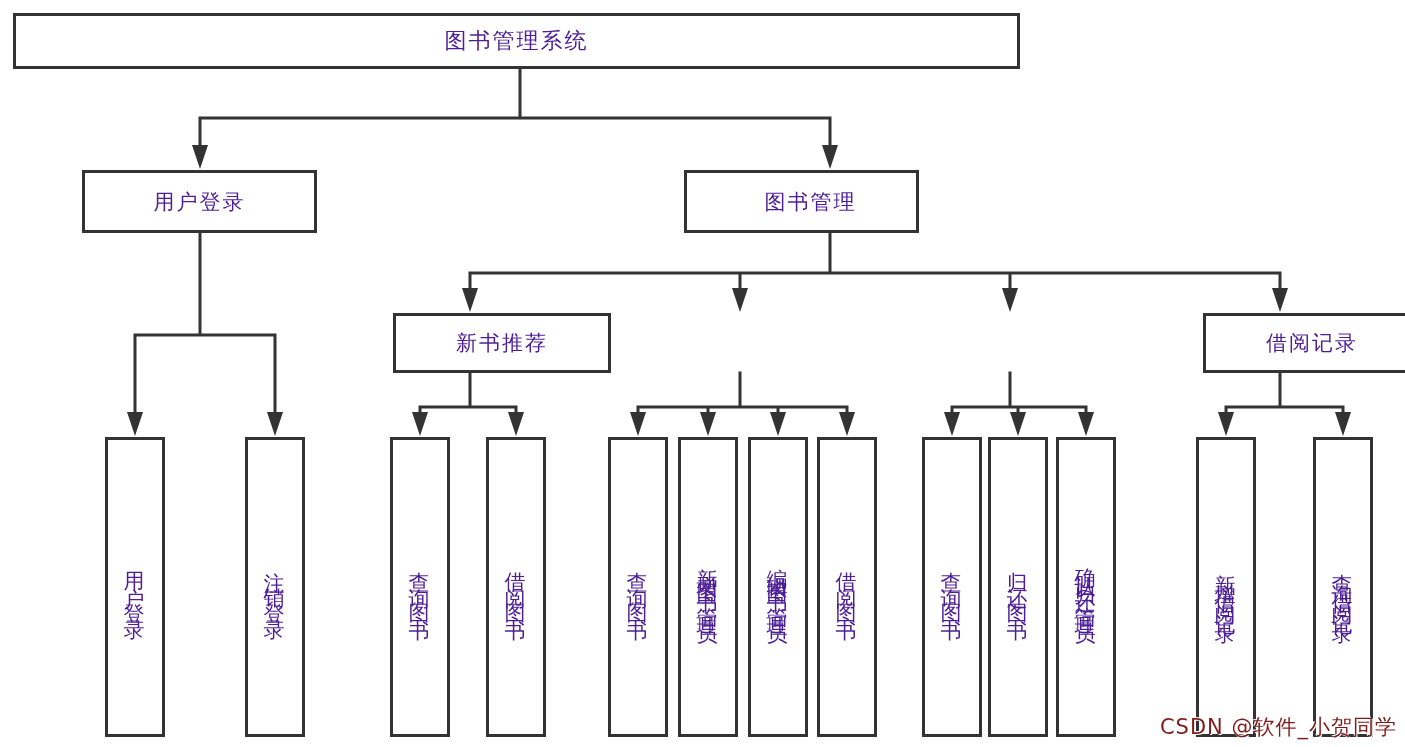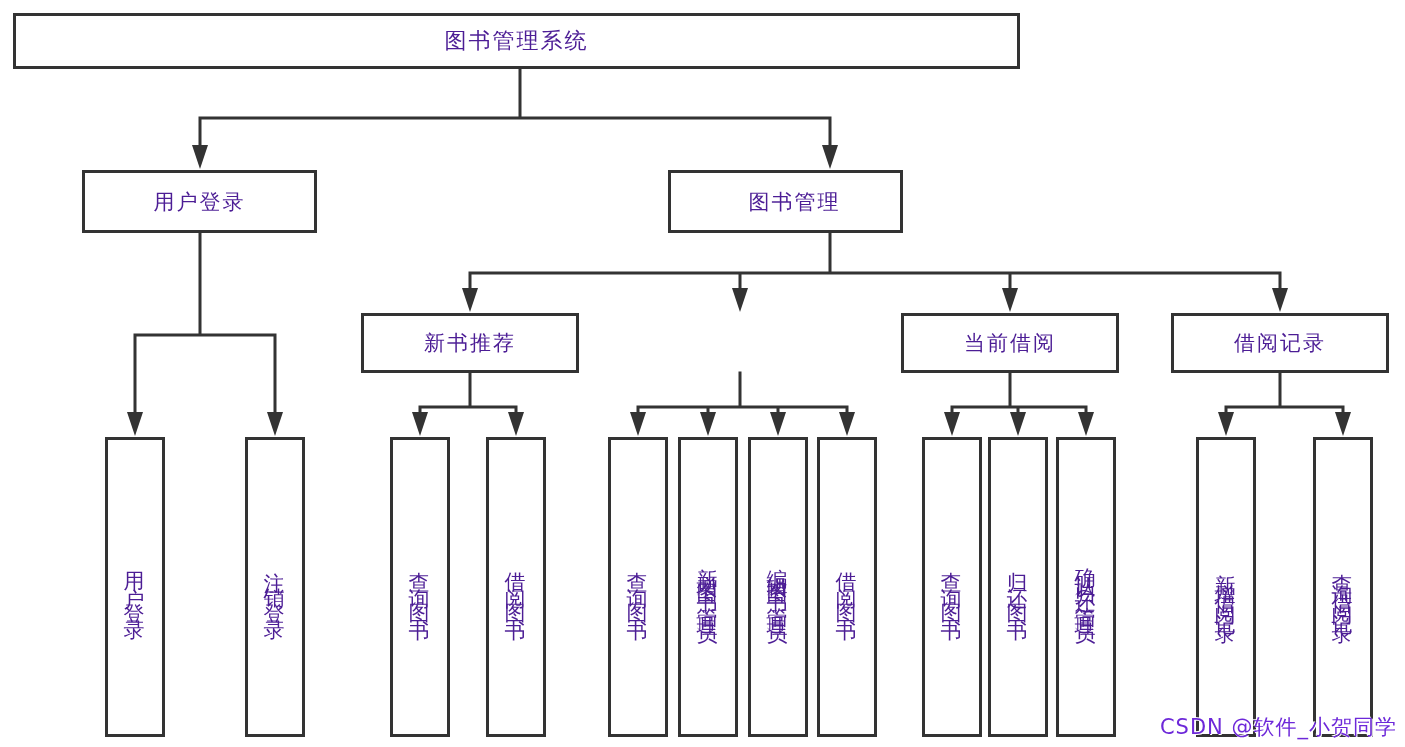--- a/index.html
+++ b/index.html
@@ -29,38 +29,38 @@
     align-items: center;
     justify-content: center;
     font-size: 21px;
     letter-spacing: 2px;
   }
   .root {
     left: 13px; top: 13px; width: 1007px; height: 56px;
     font-size: 22px;
   }
   .lvl2 { width: 235px; height: 63px; top: 170px; }
-  .lvl3 { width: 218px; height: 60px; top: 313px; }
+  .lvl3 { width: 218px; height: 60px; top: 313px; margin-left: 32px; }
   .leaf {
     top: 437px; width: 60px; height: 300px;
     writing-mode: vertical-lr;
     text-orientation: mixed;
     text-align: center;
     line-height: 52px;
     font-size: 21px;
   }
   .vt-short { letter-spacing: 16px; }
   .vt-med   { letter-spacing: 10px; }
   .vt-long  { letter-spacing: 8px;  }
   #watermark {
     position: absolute;
     right: 8px; bottom: 6px;
     z-index: 2;
     font-size: 21px;
-    color: #6d28d9;
+    color: #7f1d1d;
     letter-spacing: 1px;
     text-shadow: 1px 1px 0 #ffffff, -1px -1px 0 #ffffff;
     white-space: nowrap;
     text-align: right;
   }
 </style>
 </head>
 <body>
 
 <div id="canvas">
@@ -94,24 +94,23 @@
       <polygon points="1010,412 1026,412 1018,436"></polygon>
       <polygon points="1078,412 1094,412 1086,436"></polygon>
       <polygon points="1218,412 1234,412 1226,436"></polygon>
       <polygon points="1335,412 1351,412 1343,436"></polygon>
     </g>
   </svg>
 
   <div class="node hnode root">图书管理系统</div>
 
   <div class="node hnode lvl2" style="left:82px;">用户登录</div>
-  <div class="node hnode lvl2" style="left:668px;padding-left:18px;">图书管理</div>
+  <div class="node hnode lvl2" style="left:684px;padding-left:18px;">图书管理</div>
 
   <div class="node hnode lvl3" style="left:361px;">新书推荐</div>
-  <div class="node hnode lvl3" style="left:901px;">当前借阅</div>
   <div class="node hnode lvl3" style="left:1171px;">借阅记录</div>
 
   <div class="node leaf vt-short" style="left:105px;">用户登录</div>
   <div class="node leaf vt-short" style="left:245px;">注销登录</div>
 
   <div class="node leaf vt-short" style="left:390px;">查询图书</div>
   <div class="node leaf vt-short" style="left:486px;">借阅图书</div>
 
   <div class="node leaf vt-short" style="left:608px;">查询图书</div>
   <div class="node leaf vt-long" style="left:678px;">新增图书（管理员）</div>

